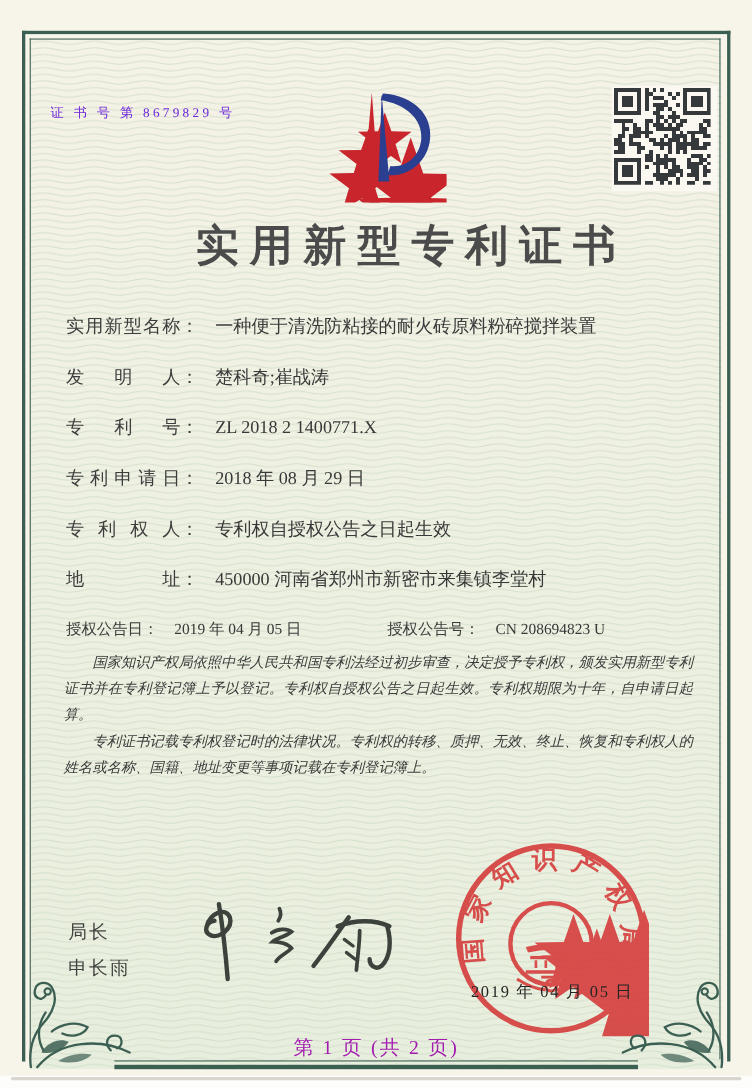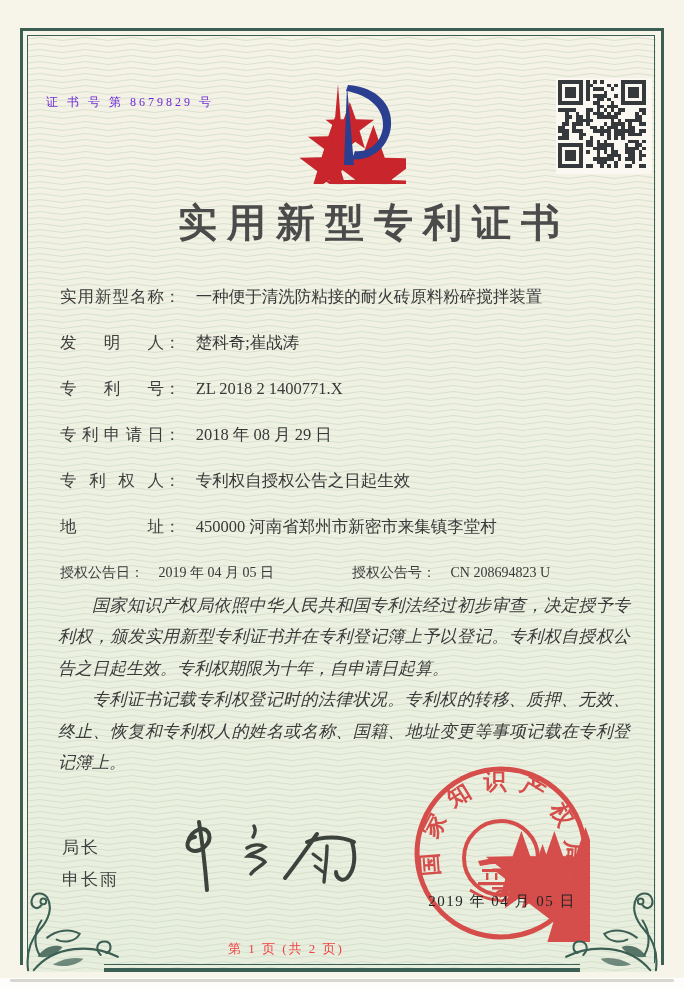--- a/index.html
+++ b/index.html
@@ -33,35 +33,35 @@
   .fields{position:absolute;left:60px;top:284px;width:568px;}
   .field-row{margin-bottom:21px;line-height:25px;font-size:16.5px;white-space:nowrap;}
   .flabel-text{display:inline-block;width:104px;text-align:justify;text-align-last:justify;color:#3d3d3d;}
   .colon{color:#3d3d3d;}
   .fvalue{margin-left:11px;color:#383838;}
 
   .grant-row{position:relative;margin-top:18px;font-size:14px;line-height:25px;white-space:nowrap;}
   .grant-item2{position:absolute;left:292px;top:0;}
 
   .paras{position:absolute;left:58px;top:590px;width:572px;}
-  .paras p{margin:0;font-size:17px;line-height:1.85;text-indent:2em;text-align:justify;
+  .paras p{margin:0;font-size:13px;line-height:1.85;text-indent:2em;text-align:justify;
     font-style:italic;color:#3a3a3a;}
 
   .director{position:absolute;left:62px;top:836px;font-family:"Liberation Sans","DejaVu Sans",sans-serif;
     font-size:17px;color:#3f423f;}
   .director div{margin-bottom:9px;letter-spacing:2px;}
 
   .signature{position:absolute;left:155px;top:790px;}
 
   .seal{position:absolute;left:412px;top:764px;opacity:.92;}
   .seal-date{position:absolute;left:402px;top:892px;width:200px;text-align:center;
     font-size:15px;letter-spacing:1.5px;color:#252525;}
 
-  .footer{position:absolute;left:0;top:940px;width:572px;text-align:center;
-    font-size:13px;letter-spacing:2px;color:#ef4444;}
+  .footer{position:absolute;left:0;top:940px;width:684px;text-align:center;
+    font-size:18px;letter-spacing:2px;color:#a21caf;}
 
   .ornament{position:absolute;top:888px;z-index:3;}
   .ornament.left{left:24px;}
   .ornament.right{right:24px;transform:scaleX(-1);}
   .bottom-rule{position:absolute;left:104px;right:104px;top:964px;z-index:2;}
   .bottom-rule .thin{height:1px;background:#3c5f53;}
   .bottom-rule .thick{height:4px;background:#3c5f53;margin-top:3px;}
 
   .hidden-defs{position:absolute;width:0;height:0;overflow:hidden;}
 </style>

